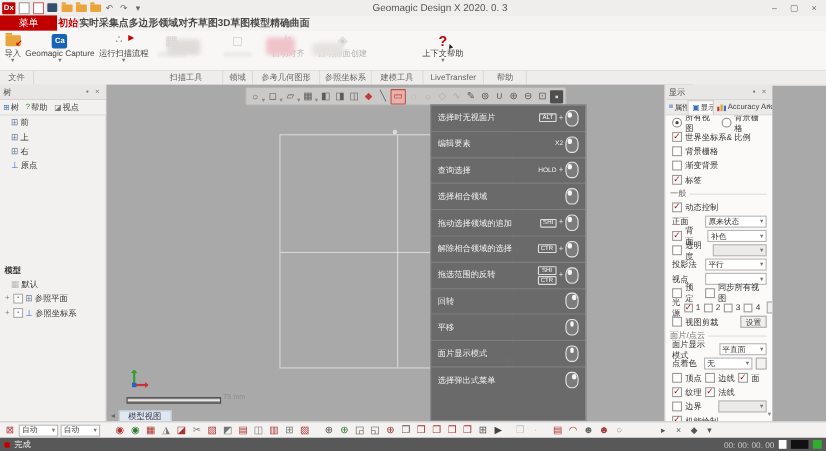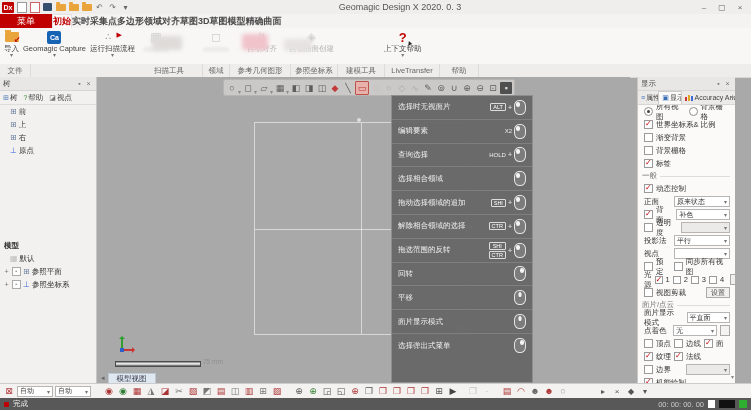--- a/index.html
+++ b/index.html
@@ -97,21 +97,21 @@
   .keys{display:flex;flex-direction:column;gap:1px;margin-right:2px;}
   .key{border:1px solid #ddd;color:#fff;font-size:5.5px;line-height:6px;padding:0 2px;border-radius:1px;text-align:center;}
   .keytext{color:#eee;font-size:6px;margin-right:2px;}
   .plus{color:#eee;font-size:7px;margin-right:2px;}
   .mouse{width:10px;height:13px;border:1px solid #e6e6e6;border-radius:5px/6px;background:#7c7c7c;position:relative;flex:0 0 auto;}
   .mouse::before{content:'';position:absolute;top:1px;height:5px;width:4px;background:#f4f4f4;border-radius:2px;display:none;}
   .mouse.left::before{display:block;left:1px;}
   .mouse.right::before{display:block;right:1px;}
   .mouse.middle::before{display:block;left:50%;transform:translateX(-50%);width:3px;}
   
-  #right-panel{position:absolute;left:637px;top:0;width:98px;height:306px;background:#f3f1f0;border-left:1px solid #c9c7c5;box-sizing:border-box;}
+  #right-panel{position:absolute;left:604px;top:0;width:98px;height:306px;background:#f3f1f0;border-left:1px solid #c9c7c5;box-sizing:border-box;}
   #rp-tabs{display:flex;height:13px;border-bottom:1px solid #d8d6d4;background:#eceae8;}
   .rp-tab{display:flex;align-items:center;gap:1px;padding:0 3px;font-size:7px;color:#444;white-space:nowrap;overflow:hidden;}
   .rp-tab.active{background:#fbfaf9;border:1px solid #cfcdcb;border-bottom:none;}
   .rp-tab .tico{font-size:7px;color:#376db4;}
   .minibar{display:inline-flex;align-items:flex-end;gap:1px;height:7px;}
   .minibar i{width:2px;display:block;}
   #rp-content{position:relative;background:#fbfaf9;height:280px;overflow:hidden;}
   .rp-row{display:flex;align-items:center;height:13px;padding:0 5px 0 6px;gap:3px;font-size:7.5px;color:#333;}
   .rp-sec{display:flex;align-items:center;height:12px;font-size:7.5px;color:#777;padding:0 5px 0 4px;}
   .rp-sec .line{flex:1;border-top:1px solid #ddd;margin-left:3px;}
@@ -470,25 +470,25 @@
             <span>所有视图</span>
             <span class="radio"></span>
             <span>背景栅格</span>
           </div>
           <div class="rp-row">
             <span class="cb checked"></span>
             <span>世界坐标系&amp; 比例</span>
           </div>
           <div class="rp-row">
             <span class="cb"></span>
+            <span>背景栅格</span>
+          </div>
+          <div class="rp-row">
+            <span class="cb"></span>
             <span>渐变背景</span>
-          </div>
-          <div class="rp-row">
-            <span class="cb"></span>
-            <span>背景栅格</span>
           </div>
           <div class="rp-row">
             <span class="cb checked"></span>
             <span>标签</span>
           </div>
           <div class="rp-sec">
             <span>一般</span>
             <span class="line"></span>
           </div>
           <div class="rp-row">

